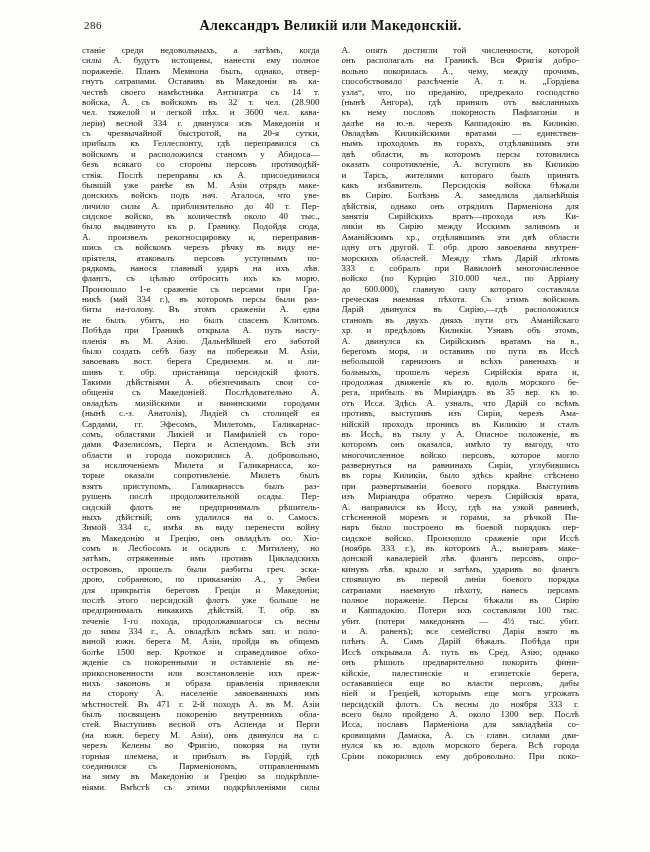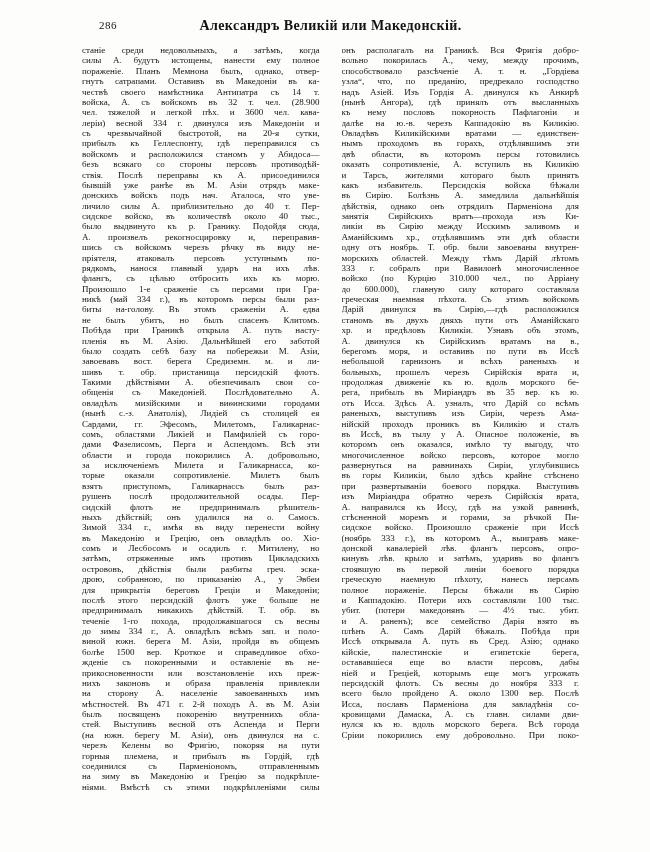--- a/index.html
+++ b/index.html
@@ -19,21 +19,21 @@
   }
   .page-header {
     position: absolute;
     top: 18px;
     left: 82px;
     width: 497px;
     height: 16px;
   }
   .page-number {
     position: absolute;
-    left: 17px;
+    left: 2px;
     top: 1px;
     font-size: 11px;
     letter-spacing: 0.5px;
   }
   .page-title {
     margin: 0;
     text-align: center;
     font-size: 14px;
     font-weight: bold;
     letter-spacing: 0.4px;
@@ -117,21 +117,21 @@
         <div class="line">за исключеніемъ Милета и Галикарнасса, ко-</div>
         <div class="line">торые оказали сопротивленіе. Милетъ былъ</div>
         <div class="line">взятъ приступомъ, Галикарнассъ былъ раз-</div>
         <div class="line">рушенъ послѣ продолжительной осады. Пер-</div>
         <div class="line">сидскій флотъ не предпринималъ рѣшитель-</div>
         <div class="line">ныхъ дѣйствій; онъ удалился на о. Самосъ.</div>
         <div class="line">Зимой 334 г., имѣя въ виду перенести войну</div>
         <div class="line">въ Македонію и Грецію, онъ овладѣлъ оо. Хіо-</div>
         <div class="line">сомъ и Лесбосомъ и осадилъ г. Митилену, но</div>
         <div class="line">затѣмъ, отряженные имъ противъ Цикладскихъ</div>
-        <div class="line">острововъ, дѣйствія были разбиты греч. эска-</div>
+        <div class="line">острововъ, прошелъ были разбиты греч. эска-</div>
         <div class="line">дрою, собранною, по приказанію А., у Эвбеи</div>
         <div class="line">для прикрытія береговъ Греціи и Македоніи;</div>
         <div class="line">послѣ этого персидскій флотъ уже больше не</div>
         <div class="line">предпринималъ никакихъ дѣйствій. Т. обр. въ</div>
         <div class="line">теченіе 1-го похода, продолжавшагося съ весны</div>
         <div class="line">до зимы 334 г., А. овладѣлъ всѣмъ зап. и поло-</div>
         <div class="line">виной южн. берега М. Азіи, пройдя въ общемъ</div>
         <div class="line">болѣе 1500 вер. Кроткое и справедливое обхо-</div>
         <div class="line">жденіе съ покоренными и оставленіе въ не-</div>
         <div class="line">прикосновенности или возстановленіе ихъ преж-</div>
@@ -141,78 +141,80 @@
         <div class="line">былъ посвященъ покоренію внутреннихъ обла-</div>
         <div class="line">стей. Выступивъ весной отъ Аспенда и Перги</div>
         <div class="line">(на южн. берегу М. Азіи), онъ двинулся на с.</div>
         <div class="line">черезъ Келены во Фригію, покоряя на пути</div>
         <div class="line">горныя племена, и прибылъ въ Гордій, гдѣ</div>
         <div class="line">соединился съ Парменіономъ, отправленнымъ</div>
         <div class="line">на зиму въ Македонію и Грецію за подкрѣпле-</div>
         <div class="line">ніями. Вмѣстѣ съ этими подкрѣпленіями силы</div>
       </div>
     <div class="col">
+        <div class="line">А. опять достигли той численности, которой</div>
         <div class="line">онъ располагалъ на Граникѣ. Вся Фригія добро-</div>
         <div class="line">вольно покорилась А., чему, между прочимъ,</div>
         <div class="line">способствовало разсѣченіе А. т. н. „Гордіева</div>
         <div class="line">узла“, что, по преданію, предрекало господство</div>
-        <div class="line">надъ Азіей. Изъ Гордія А. двинулся къ Анкирѣ</div>
         <div class="line">(нынѣ Ангора), гдѣ принялъ отъ высланныхъ</div>
         <div class="line">къ нему пословъ покорность Пафлагоніи и</div>
         <div class="line">далѣе на ю.-в. черезъ Каппадокію въ Киликію.</div>
         <div class="line">Овладѣвъ Киликійскими вратами — единствен-</div>
         <div class="line">нымъ проходомъ въ горахъ, отдѣлявшимъ эти</div>
         <div class="line">двѣ области, въ которомъ персы готовились</div>
         <div class="line">оказать сопротивленіе, А. вступилъ въ Киликію</div>
         <div class="line">и Тарсъ, жителями котораго былъ принятъ</div>
         <div class="line">какъ избавитель. Персидскія войска бѣжали</div>
         <div class="line">въ Сирію. Болѣзнь А. замедлила дальнѣйшія</div>
         <div class="line">дѣйствія, однако онъ отрядилъ Парменіона для</div>
         <div class="line">занятія Сирійскихъ вратъ—прохода изъ Ки-</div>
         <div class="line">ликіи въ Сирію между Исскимъ заливомъ и</div>
         <div class="line">Аманійскимъ хр., отдѣлявшимъ эти двѣ области</div>
-        <div class="line">одну отъ ноябрь. Т. обр. были завоеваны внутрен-</div>
+        <div class="line">одну отъ другой. Т. обр. дрою завоеваны внутрен-</div>
         <div class="line">морскихъ областей. Между тѣмъ Дарій лѣтомъ</div>
         <div class="line">333 г. собралъ при Вавилонѣ многочисленное</div>
         <div class="line">войско (по Курцію 310.000 чел., по Арріану</div>
         <div class="line">до 600.000), главную силу котораго составляла</div>
         <div class="line">греческая наемная пѣхота. Съ этимъ войскомъ</div>
         <div class="line">Дарій двинулся въ Сирію,—гдѣ расположился</div>
         <div class="line">станомъ въ двухъ дняхъ пути отъ Аманійскаго</div>
         <div class="line">хр. и предѣловъ Киликіи. Узнавъ объ этомъ,</div>
         <div class="line">А. двинулся къ Сирійскимъ вратамъ на в.,</div>
         <div class="line">берегомъ моря, и оставивъ по пути въ Иссѣ</div>
         <div class="line">небольшой гарнизонъ и всѣхъ раненыхъ и</div>
         <div class="line">больныхъ, прошелъ черезъ Сирійскія врата и,</div>
         <div class="line">продолжая движеніе къ ю. вдоль морского бе-</div>
         <div class="line">рега, прибылъ въ Миріандръ въ 35 вер. къ ю.</div>
         <div class="line">отъ Исса. Здѣсь А. узналъ, что Дарій со всѣмъ</div>
-        <div class="line">раненыхъ, выступивъ изъ Сиріи, черезъ Ама-</div>
+        <div class="line">противъ, выступивъ изъ Сиріи, черезъ Ама-</div>
         <div class="line">нійскій проходъ проникъ въ Киликію и сталъ</div>
         <div class="line">въ Иссѣ, въ тылу у А. Опасное положеніе, въ</div>
         <div class="line">которомъ онъ оказался, имѣло ту выгоду, что</div>
         <div class="line">многочисленное войско персовъ, которое могло</div>
         <div class="line">развернуться на равнинахъ Сиріи, углубившись</div>
         <div class="line">въ горы Киликіи, было здѣсь крайне стѣснено</div>
         <div class="line">при развертываніи боевого порядка. Выступивъ</div>
         <div class="line">изъ Миріандра обратно черезъ Сирійскія врата,</div>
         <div class="line">А. направился къ Иссу, гдѣ на узкой равнинѣ,</div>
         <div class="line">стѣсненной моремъ и горами, за рѣчкой Пи-</div>
+        <div class="line">наръ было построено въ боевой порядокъ пер-</div>
         <div class="line">сидское войско. Произошло сраженіе при Иссѣ</div>
         <div class="line">(ноябрь 333 г.), въ которомъ А., выигравъ маке-</div>
         <div class="line">донской кавалеріей лѣв. флангъ персовъ, опро-</div>
         <div class="line">кинувъ лѣв. крыло и затѣмъ, ударивъ во флангъ</div>
         <div class="line">стоявшую въ первой линіи боевого порядка</div>
-        <div class="line">греческую наемную пѣхоту, нанесъ персамъ</div>
+        <div class="line">сатрапами наемную пѣхоту, нанесъ персамъ</div>
         <div class="line">полное пораженіе. Персы бѣжали въ Сирію</div>
         <div class="line">и Каппадокію. Потери ихъ составляли 100 тыс.</div>
         <div class="line">убит. (потери македонянъ — 4½ тыс. убит.</div>
         <div class="line">и А. раненъ); все семейство Дарія взято въ</div>
         <div class="line">плѣнъ А. Самъ Дарій бѣжалъ. Побѣда при</div>
         <div class="line">Иссѣ открывала А. путь въ Сред. Азію; однако</div>
+        <div class="line">онъ рѣшилъ предварительно покорить фини-</div>
         <div class="line">кійскіе, палестинскіе и египетскіе берега,</div>
         <div class="line">остававшіеся еще во власти персовъ, дабы</div>
         <div class="line">ніей и Греціей, которымъ еще могъ угрожать</div>
         <div class="line">персидскій флотъ. Съ весны до ноября 333 г.</div>
         <div class="line">всего было пройдено А. около 1300 вер. Послѣ</div>
         <div class="line">Исса, пославъ Парменіона для завладѣнія со-</div>
         <div class="line">кровищами Дамаска, А. съ главн. силами дви-</div>
         <div class="line">нулся къ ю. вдоль морского берега. Всѣ города</div>
         <div class="line">Сріии покорились ему добровольно. При поко-</div>
       </div>

